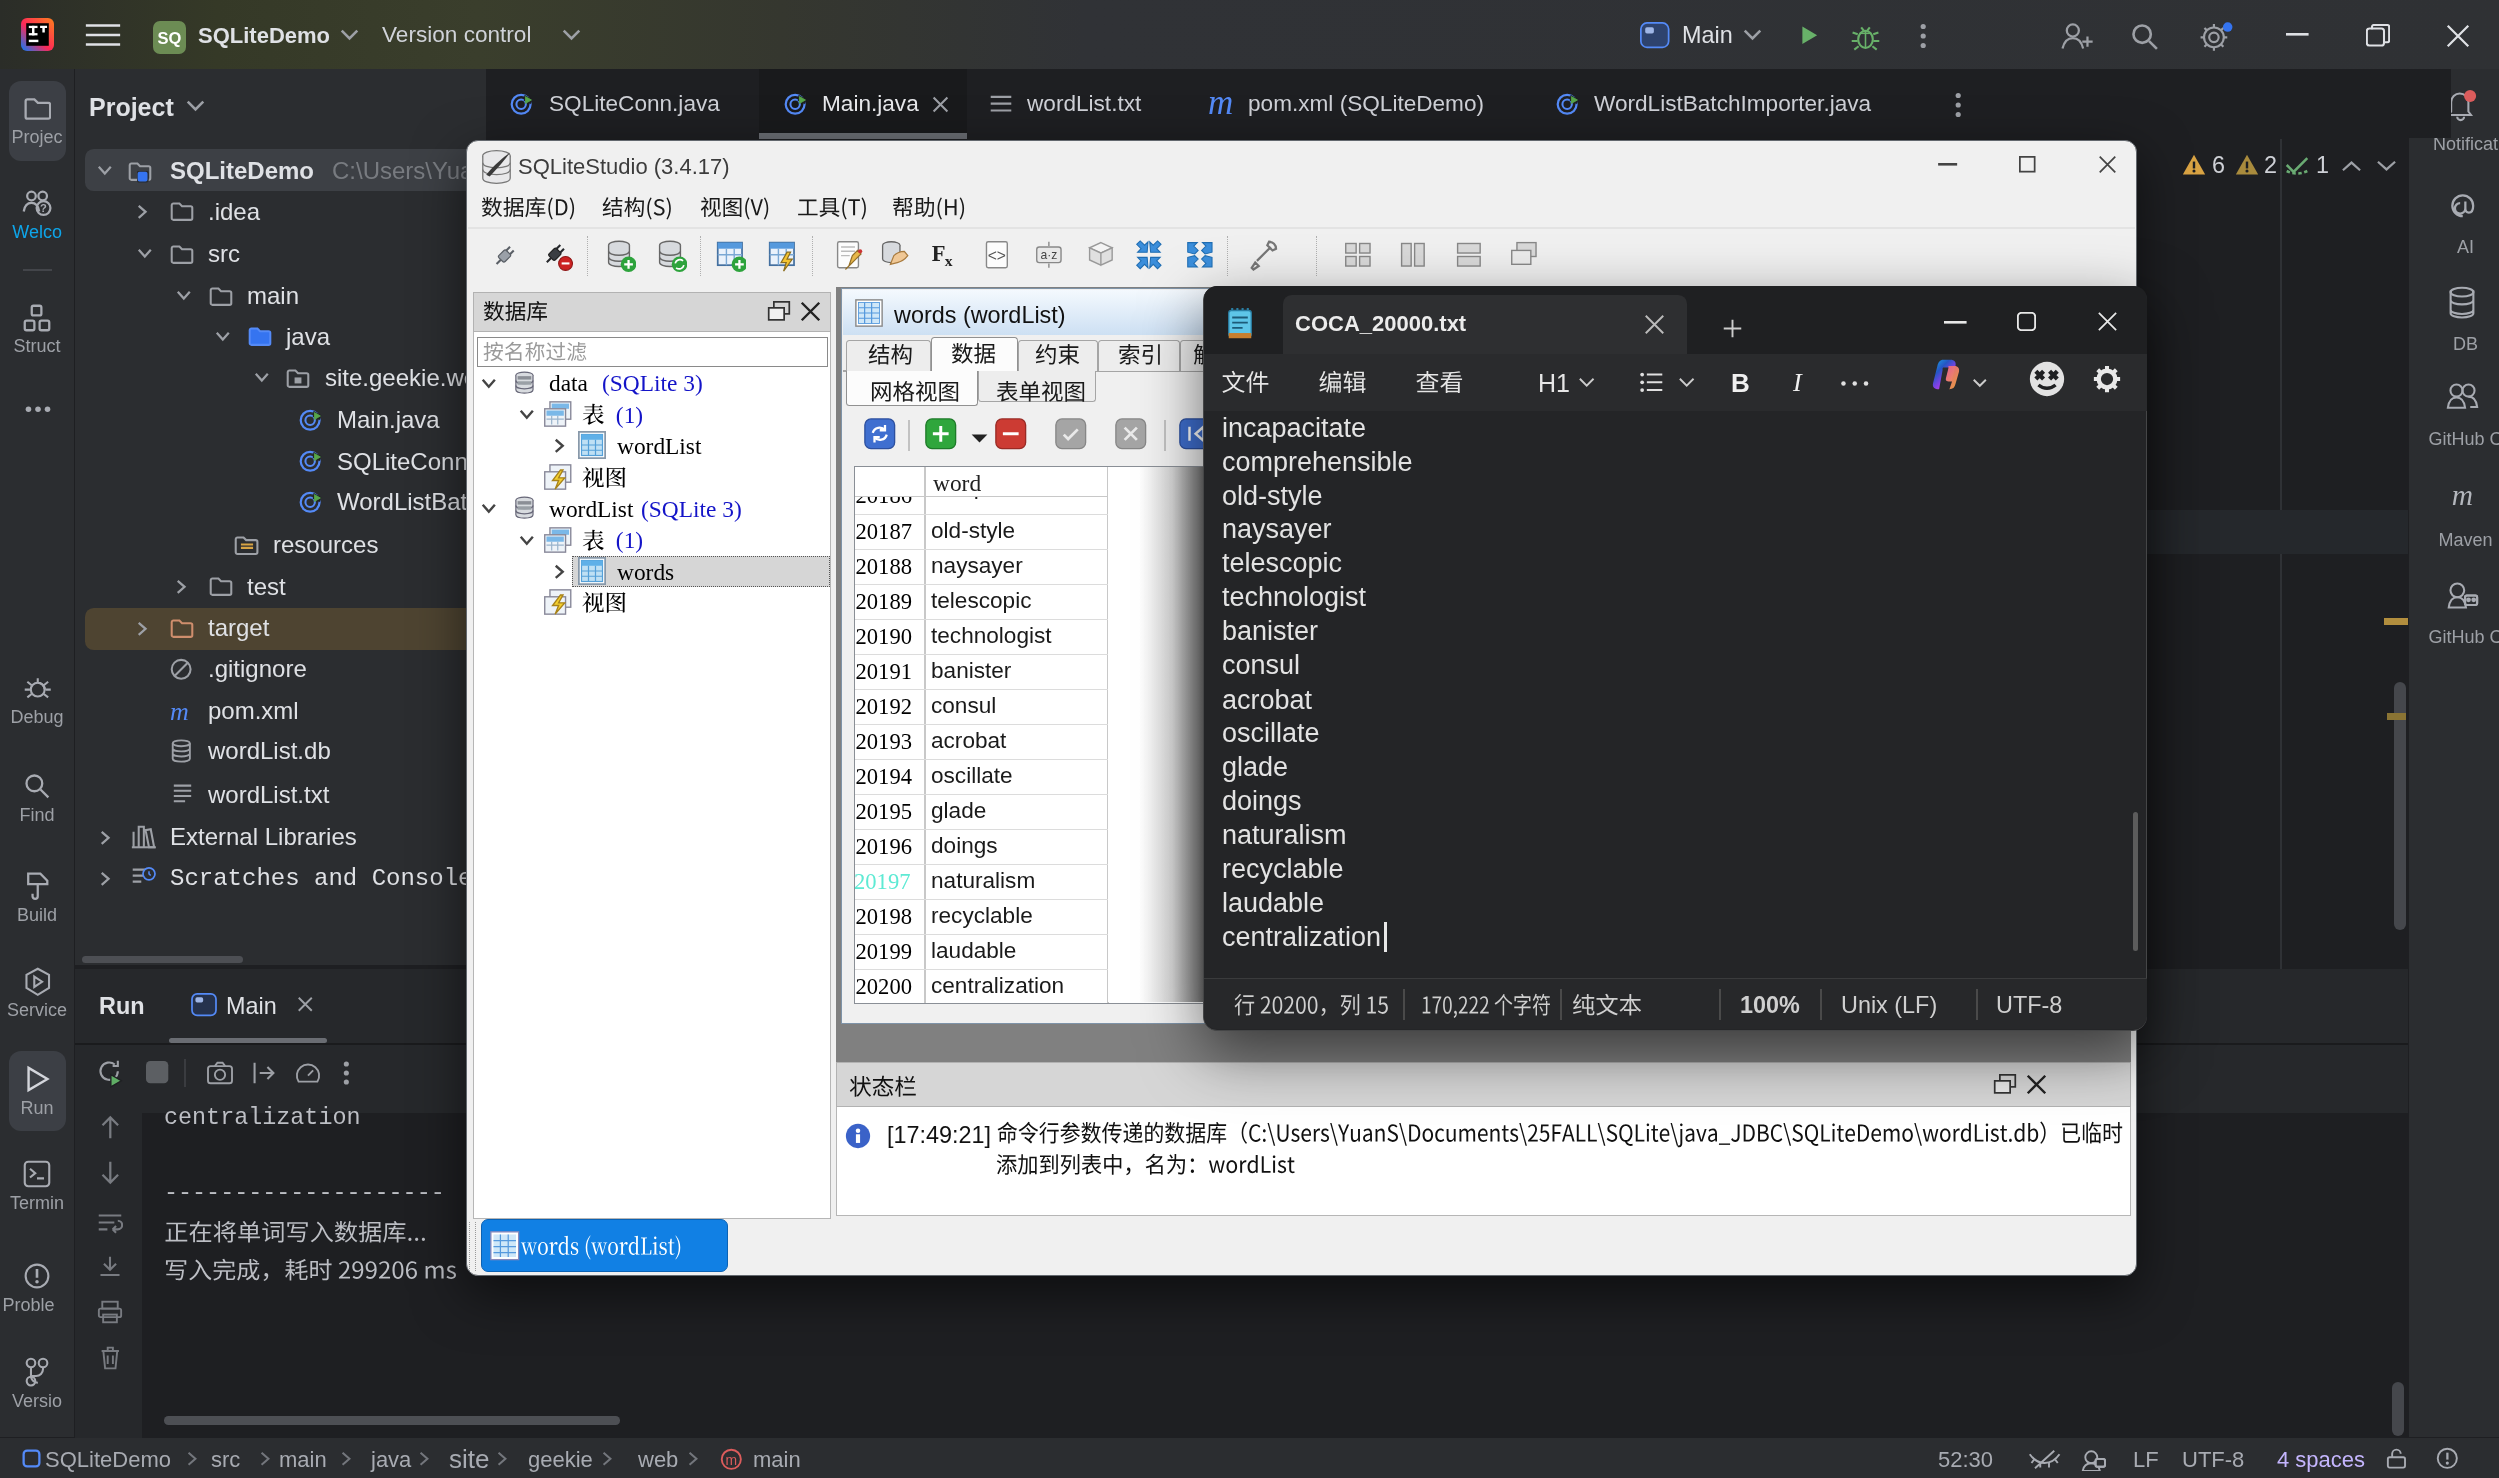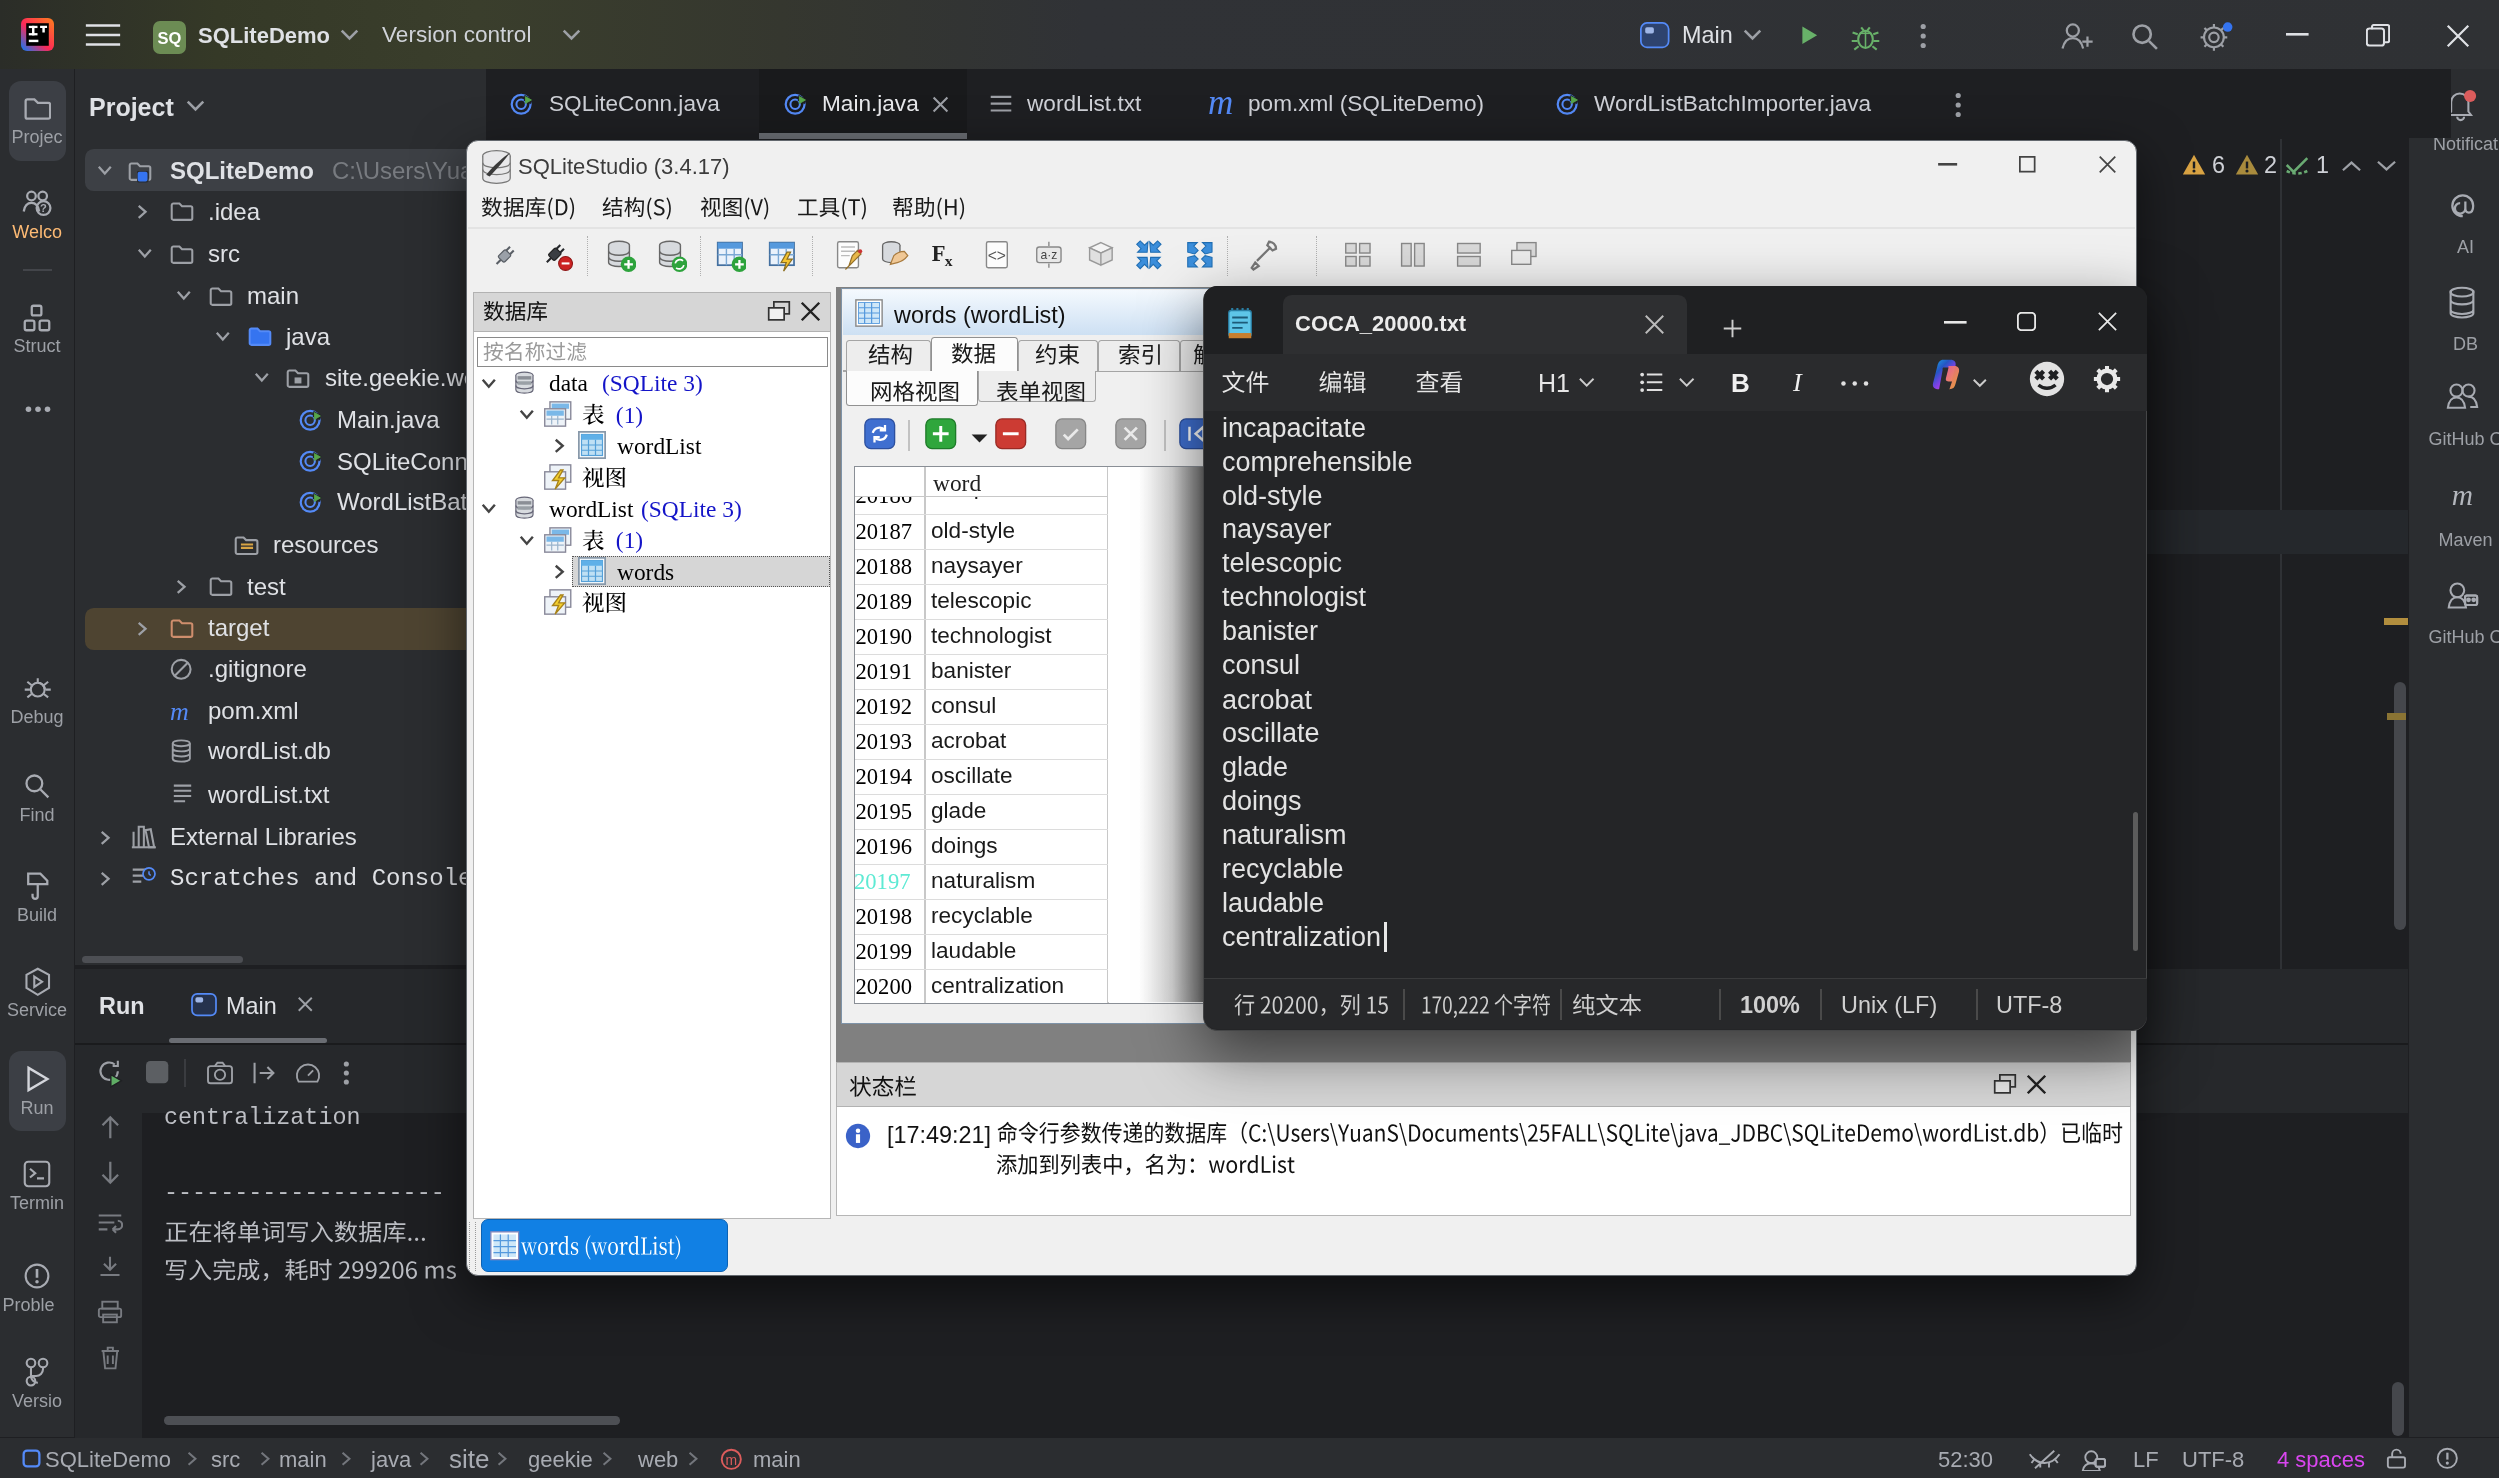--- a/index.html
+++ b/index.html
@@ -103,21 +103,21 @@
     <div style="position:absolute;left:2.6px;top:123px;height:28px;line-height:28px;font-size:18px;color:#9da0a6;font-weight:400;font-family:'Liberation Sans',sans-serif;letter-spacing:0;white-space:pre;width:69px;text-align:center;overflow:hidden">Projec</div>
     <svg style="position:absolute;left:22px;top:189px" width="31" height="29.5" viewBox="0 0 36 34">
       <g fill="none" stroke="#a8abb2" stroke-width="2.6">
         <circle cx="11" cy="8" r="5"></circle>
         <circle cx="24" cy="8" r="5"></circle>
         <path d="M2 26c1-7 4-10 9-10s8 3 9 10"></path>
         <circle cx="25" cy="22" r="8"></circle>
       </g>
       <text x="25" y="27" font-size="13" font-weight="bold" fill="#a8abb2" text-anchor="middle">?</text>
     </svg>
-    <div style="position:absolute;left:2.6px;top:218px;height:28px;line-height:28px;font-size:18px;color:#fdba74;font-weight:400;font-family:'Liberation Sans',sans-serif;letter-spacing:0;white-space:pre;width:69px;text-align:center;overflow:hidden">Welco</div>
+    <div style="position:absolute;left:2.6px;top:218px;height:28px;line-height:28px;font-size:18px;color:#0ea5e9;font-weight:400;font-family:'Liberation Sans',sans-serif;letter-spacing:0;white-space:pre;width:69px;text-align:center;overflow:hidden">Welco</div>
     <div style="position:absolute;left:22.6px;top:269px;width:29.5px;height:1.7px;background:#43454a"></div>
     <svg style="position:absolute;left:23.4px;top:304px" width="28" height="28" viewBox="0 0 32 32">
       <g fill="none" stroke="#a8abb2" stroke-width="2.6">
         <rect x="10" y="2" width="11" height="11" rx="2"></rect>
         <rect x="2" y="19" width="11" height="11" rx="2"></rect>
         <rect x="19" y="19" width="11" height="11" rx="2"></rect>
       </g>
     </svg>
     <div style="position:absolute;left:2.6px;top:332px;height:28px;line-height:28px;font-size:18px;color:#9da0a6;font-weight:400;font-family:'Liberation Sans',sans-serif;letter-spacing:0;white-space:pre;width:69px;text-align:center;overflow:hidden">Struct</div>
     <svg style="position:absolute;left:25px;top:405px" width="26" height="8.7" viewBox="0 0 30 10">
@@ -594,21 +594,21 @@
     <svg style="position:absolute;left:2080px;top:1447px;" width="26" height="24" viewBox="0 0 30 28">
       <g fill="none" stroke="#a8abb2" stroke-width="2.2">
         <circle cx="13" cy="12" r="7"></circle>
         <path d="M3 28c1-6 5-9 10-9s9 3 10 9z"></path>
         <rect x="18" y="14" width="11" height="9" rx="2" fill="#2b2d30"></rect>
         <rect x="18" y="14" width="11" height="9" rx="2"></rect>
       </g>
     </svg>
     <div style="position:absolute;left:2133px;top:1443px;height:33px;line-height:33px;font-size:22px;color:#a8abb2;font-weight:400;font-family:'Liberation Sans',sans-serif;letter-spacing:0;white-space:pre;">LF</div>
     <div style="position:absolute;left:2182px;top:1443px;height:33px;line-height:33px;font-size:22px;color:#a8abb2;font-weight:400;font-family:'Liberation Sans',sans-serif;letter-spacing:0;white-space:pre;">UTF-8</div>
-    <div style="position:absolute;left:2277px;top:1443px;height:33px;line-height:33px;font-size:22px;color:#d946ef;font-weight:400;font-family:'Liberation Sans',sans-serif;letter-spacing:0;white-space:pre;">4 spaces</div>
+    <div style="position:absolute;left:2277px;top:1443px;height:33px;line-height:33px;font-size:22px;color:#c4b5fd;font-weight:400;font-family:'Liberation Sans',sans-serif;letter-spacing:0;white-space:pre;">4 spaces</div>
     <svg style="position:absolute;left:2386px;top:1447px;" width="22.6" height="24" viewBox="0 0 26 28">
       <g fill="none" stroke="#a8abb2" stroke-width="2.2">
         <rect x="2" y="12" width="20" height="12" rx="2"></rect>
         <path d="M7 12V8a5 5 0 0110 0"></path>
       </g>
     </svg>
     <svg style="position:absolute;left:2436px;top:1447px;" width="22.6" height="22.6" viewBox="0 0 26 26">
       <circle cx="13" cy="13" r="11" fill="none" stroke="#a8abb2" stroke-width="2.2"></circle>
       <rect x="11.8" y="6.5" width="2.6" height="8" fill="#a8abb2"></rect>
       <circle cx="13" cy="18.5" r="1.8" fill="#a8abb2"></circle>

